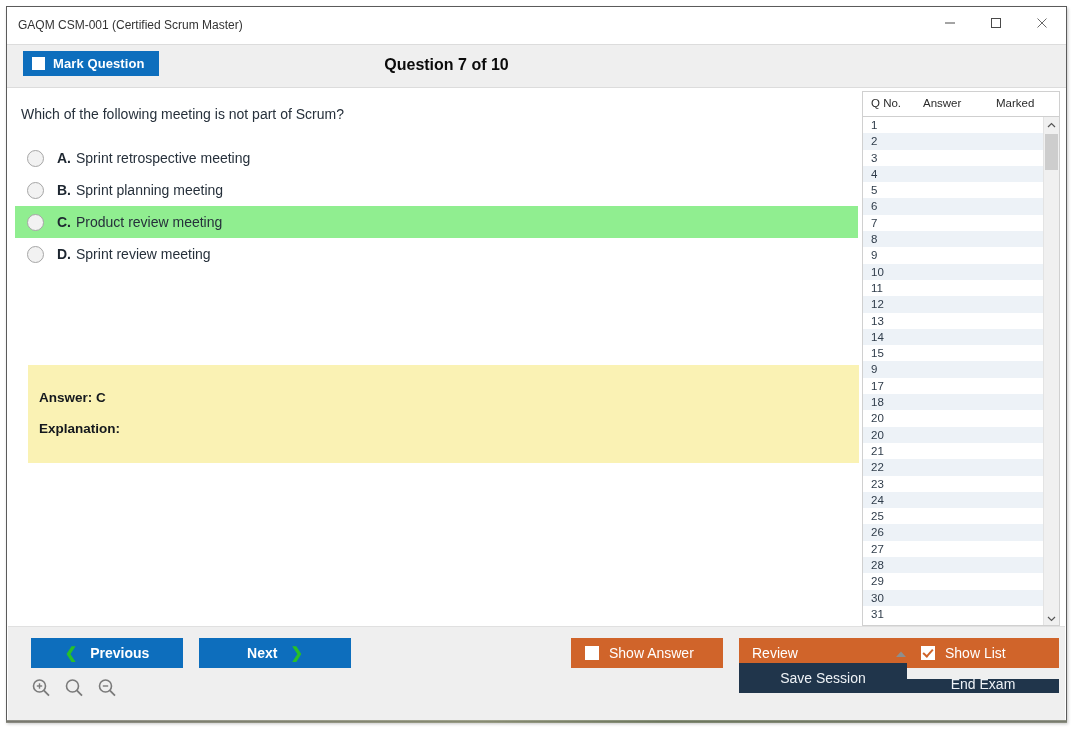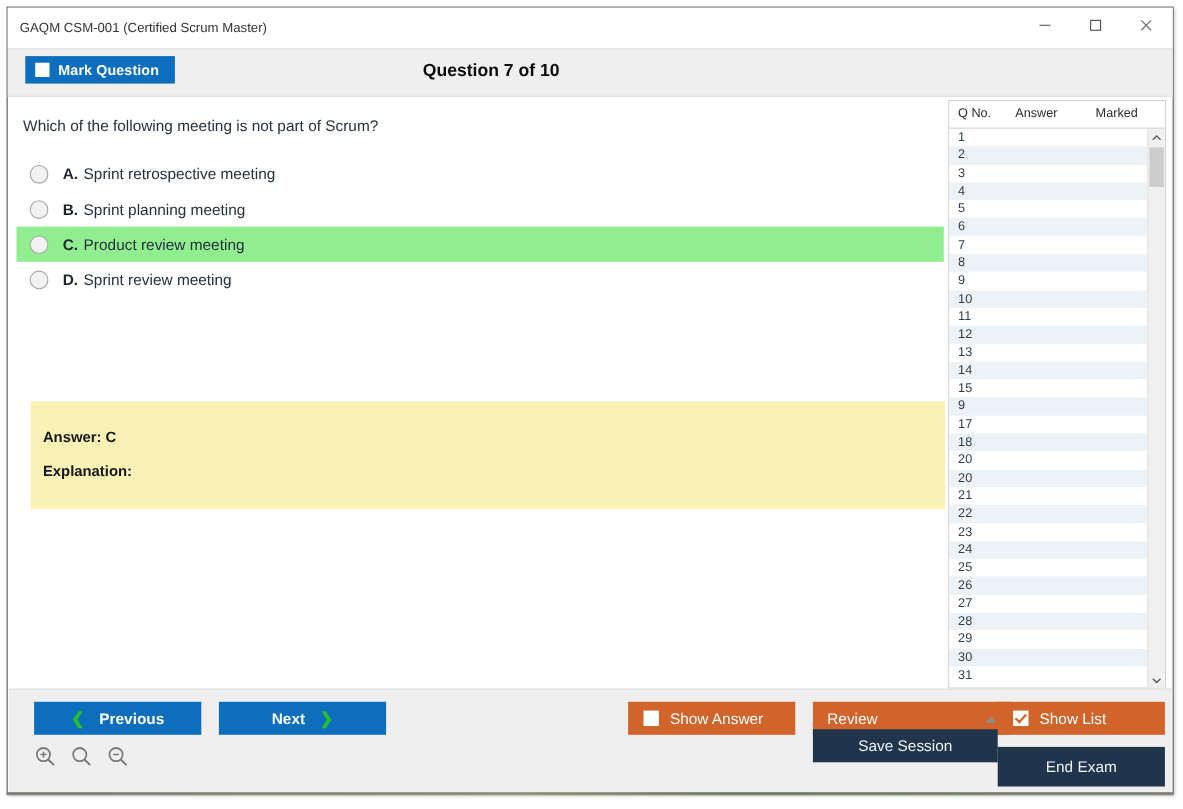--- a/index.html
+++ b/index.html
@@ -377,21 +377,21 @@
     left: 4px; top: 1px;
     width: 4px; height: 8px;
     border: solid #d0642a;
     border-width: 0 2px 2px 0;
     transform: rotate(42deg);
   }
   #btn-save-session {
     left: 731px; top: 36px; width: 168px; height: 30px;
   }
   #btn-end-exam {
-    left: 899px; top: 52px; width: 152px; height: 36px;
+    left: 899px; top: 52px; width: 152px; height: 14px; align-items: flex-end;
   }
 
   #zoom-controls {
     position: absolute;
     left: 22px;
     top: 50px;
     display: flex;
     gap: 11px;
     align-items: center;
   }

